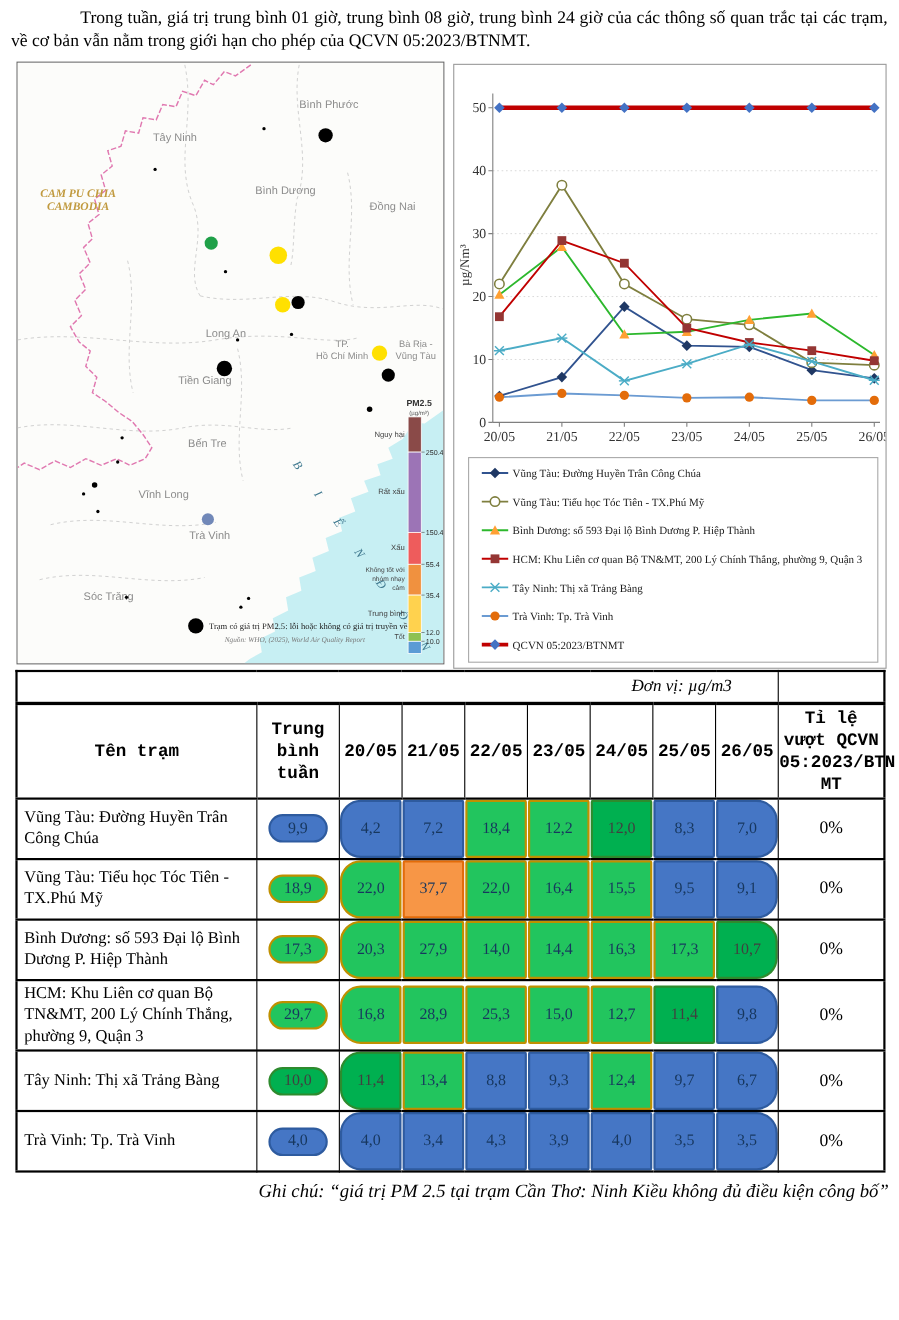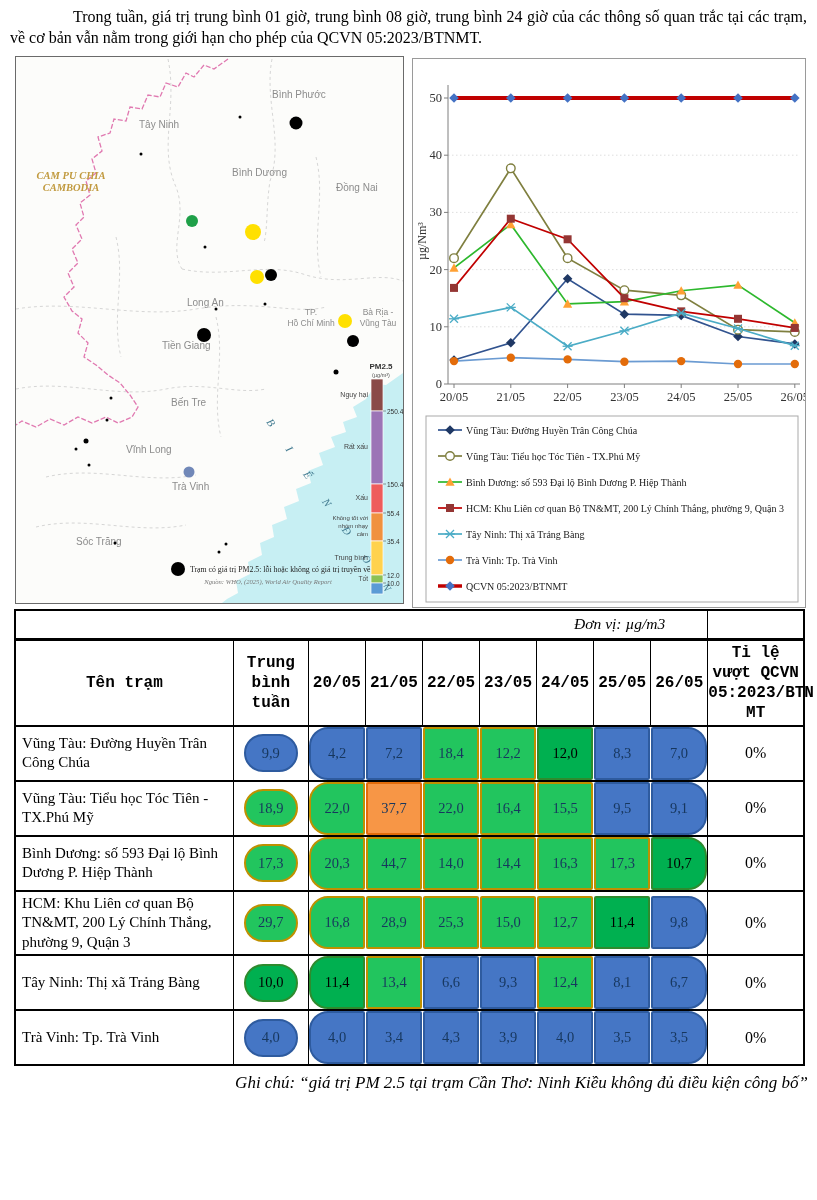--- a/index.html
+++ b/index.html
@@ -18,29 +18,29 @@
   #pm-table{border-collapse:collapse;table-layout:fixed;width:791px;margin:0 0 0 14px;
             border:2px solid #000;}
   #pm-table td,#pm-table th{padding:0;vertical-align:middle;}
   .unit-cell{text-align:right;font-style:italic;font-size:15.5px;height:27px;padding-right:42px !important;}
   tr.hrow th{border:1px solid #000;border-top:3px solid #000;border-bottom:2.5px solid #000;
              font-size:16px;font-weight:bold;line-height:1.25;padding:3px 2px;height:84px;font-family:Liberation Mono, monospace;}
   tr.drow{height:46px;border-bottom:2px solid #000;}
   td.name{font-size:15px;line-height:1.3;padding:2px 4px 2px 6px !important;border-right:1px solid #000;}
   td.avgcell{border-right:1px solid #000;}
   td.pct{border-left:1px solid #000;text-align:center;font-size:16px;}
-  .pill{width:54px;height:38px;margin:0 auto;border-radius:19px;display:flex;align-items:center;
+  .pill{width:54px;height:26px;margin:0 auto;border-radius:19px;display:flex;align-items:center;
         justify-content:center;font-size:14.5px;border:2px solid;box-sizing:border-box;}
   .band{width:calc(100% - 1px);height:53px;margin:0 auto;display:flex;align-items:center;justify-content:center;
         font-size:14.5px;border:2px solid;box-sizing:border-box;border-radius:2px;}
   .band.first{border-top-left-radius:19px;border-bottom-left-radius:19px;}
   .band.last{border-top-right-radius:19px;border-bottom-right-radius:19px;}
   .c-blue{background:#4576C5;border-color:#2E5B9F;color:#17375E;}
   .c-yellow{background:#22c55e;border-color:#BF9000;color:#17375E;}
-  .c-green{background:#00B050;border-color:#2E8B2E;color:#000000;}
+  .c-green{background:#00B050;border-color:#2E8B2E;color:#404040;}
   .c-orange{background:#F79646;border-color:#E36C0A;color:#17375E;}
   .note{font-style:italic;font-size:17px;text-align:right;margin:7px 9px 0 0;}
 </style>
 </head>
 <body>
 
 <div class="page">
 
   <div class="para">Trong tuần, giá trị trung bình 01 giờ, trung bình 08 giờ, trung bình 24 giờ của các thông số quan trắc tại các trạm, về cơ bản vẫn nằm trong giới hạn cho phép của QCVN 05:2023/BTNMT.</div>
 
@@ -387,21 +387,21 @@
         </tr>
         <tr class="drow">
           <td class="name">Bình Dương: số 593 Đại lộ Bình Dương P. Hiệp Thành</td>
           <td class="avgcell">
             <div class="pill c-yellow">17,3</div>
           </td>
           <td>
             <div class="band c-yellow first">20,3</div>
           </td>
           <td>
-            <div class="band c-yellow">44,7</div>
+            <div class="band c-yellow">27,9</div>
           </td>
           <td>
             <div class="band c-yellow">14,0</div>
           </td>
           <td>
             <div class="band c-yellow">14,4</div>
           </td>
           <td>
             <div class="band c-yellow">16,3</div>
           </td>
@@ -446,30 +446,30 @@
           <td class="avgcell">
             <div class="pill c-green">10,0</div>
           </td>
           <td>
             <div class="band c-green first">11,4</div>
           </td>
           <td>
             <div class="band c-yellow">13,4</div>
           </td>
           <td>
-            <div class="band c-blue">6,6</div>
+            <div class="band c-blue">8,8</div>
           </td>
           <td>
             <div class="band c-blue">9,3</div>
           </td>
           <td>
             <div class="band c-yellow">12,4</div>
           </td>
           <td>
-            <div class="band c-blue">8,1</div>
+            <div class="band c-blue">9,7</div>
           </td>
           <td>
             <div class="band c-blue last">6,7</div>
           </td>
           <td class="pct">0%</td>
         </tr>
         <tr class="drow">
           <td class="name">Trà Vinh: Tp. Trà Vinh</td>
           <td class="avgcell">
             <div class="pill c-blue">4,0</div>

